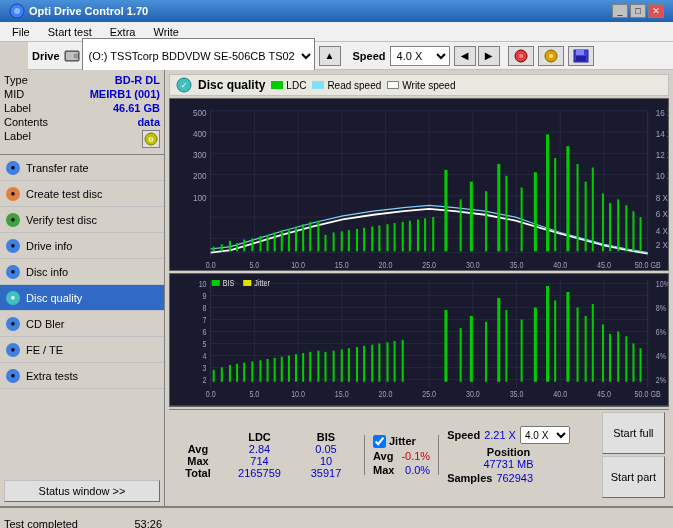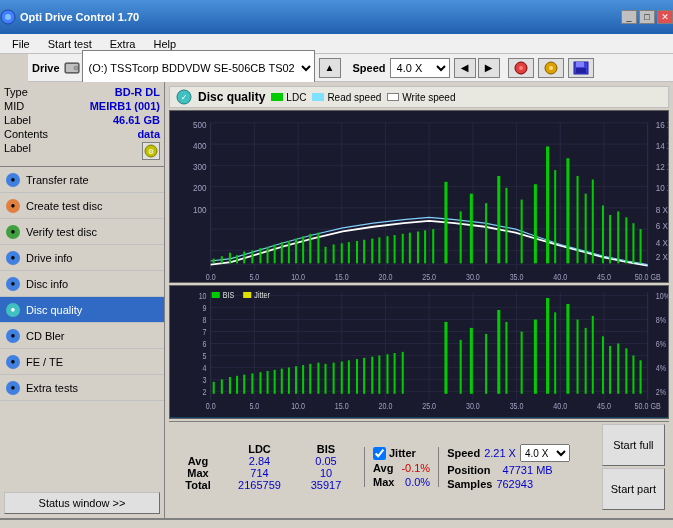--- a/index.html
+++ b/index.html
@@ -9,24 +9,24 @@
       font-family: 'Segoe UI', Tahoma, Geneva, Verdana, sans-serif;
       font-size: 11px;
       background: #d4d0c8;
       overflow: hidden;
     }
 
     
     .titlebar {
       background: linear-gradient(to bottom, #4a90d9, #2060b0);
       color: white;
-      height: 34px;
-      display: flex;
-      align-items: center;
-      padding: 0 0;
+      height: 22px;
+      display: flex;
+      align-items: center;
+      padding: 0 9px;
       gap: 4px;
     }
     .titlebar-icon {
       width: 16px;
       height: 16px;
     }
     .titlebar-text {
       flex: 1;
       font-size: 11px;
       font-weight: bold;
@@ -267,21 +267,21 @@
     
     .charts-area {
       flex: 1;
       display: flex;
       flex-direction: column;
       gap: 2px;
     }
 
     .chart-wrap {
       position: relative;
-      background: #0ea5e9;
+      background: #eab308;
       border: 1px solid #606060;
       overflow: hidden;
     }
     .chart-wrap.upper { flex: 1.3; }
     .chart-wrap.lower { flex: 1; }
 
     svg.chart-svg {
       width: 100%;
       height: 100%;
     }
@@ -388,21 +388,21 @@
     <div class="titlebar-btn">_</div>
     <div class="titlebar-btn">□</div>
     <div class="titlebar-btn close">✕</div>
   </div>
 </div>
 
 <div class="menubar">
   <span class="menu-item">File</span>
   <span class="menu-item">Start test</span>
   <span class="menu-item">Extra</span>
-  <span class="menu-item">Help</span>
+  <span class="menu-item">Write</span>
 </div>
 
 <div class="drivebar">
   <span class="drive-label">Drive</span>
   <div style="display:flex;align-items:center;gap:2px;">
     <svg width="16" height="16" viewBox="0 0 16 16">
       <rect x="1" y="3" width="14" height="10" rx="1" fill="#808080" stroke="#404040" stroke-width="1"></rect>
       <rect x="2" y="4" width="12" height="8" rx="1" fill="#c0c0c0"></rect>
       <circle cx="12" cy="8" r="2" fill="#a0a0a0" stroke="#606060" stroke-width="0.5"></circle>
     </svg>
@@ -806,21 +806,21 @@
           <div class="stats-divider"></div>
 
           <div style="display:flex; flex-direction:column; gap:2px;">
             <div style="display:flex; gap:4px; align-items:center;">
               <span class="stats-header">Speed</span>
               <span class="stats-value">2.21 X</span>
               <select style="height:18px;font-size:10px;width:50px;">
                 <option>4.0 X</option>
               </select>
             </div>
-            <div style="display:flex; gap:12px; align-items:center;">
+            <div style="display:flex; gap:0; align-items:center;flex-direction:column;">
               <span class="stats-header">Position</span>
               <span class="stats-value">47731 MB</span>
             </div>
             <div style="display:flex; gap:4px; align-items:center;">
               <span class="stats-header">Samples</span>
               <span class="stats-value">762943</span>
             </div>
           </div>
 
           <div style="flex:1;"></div>

